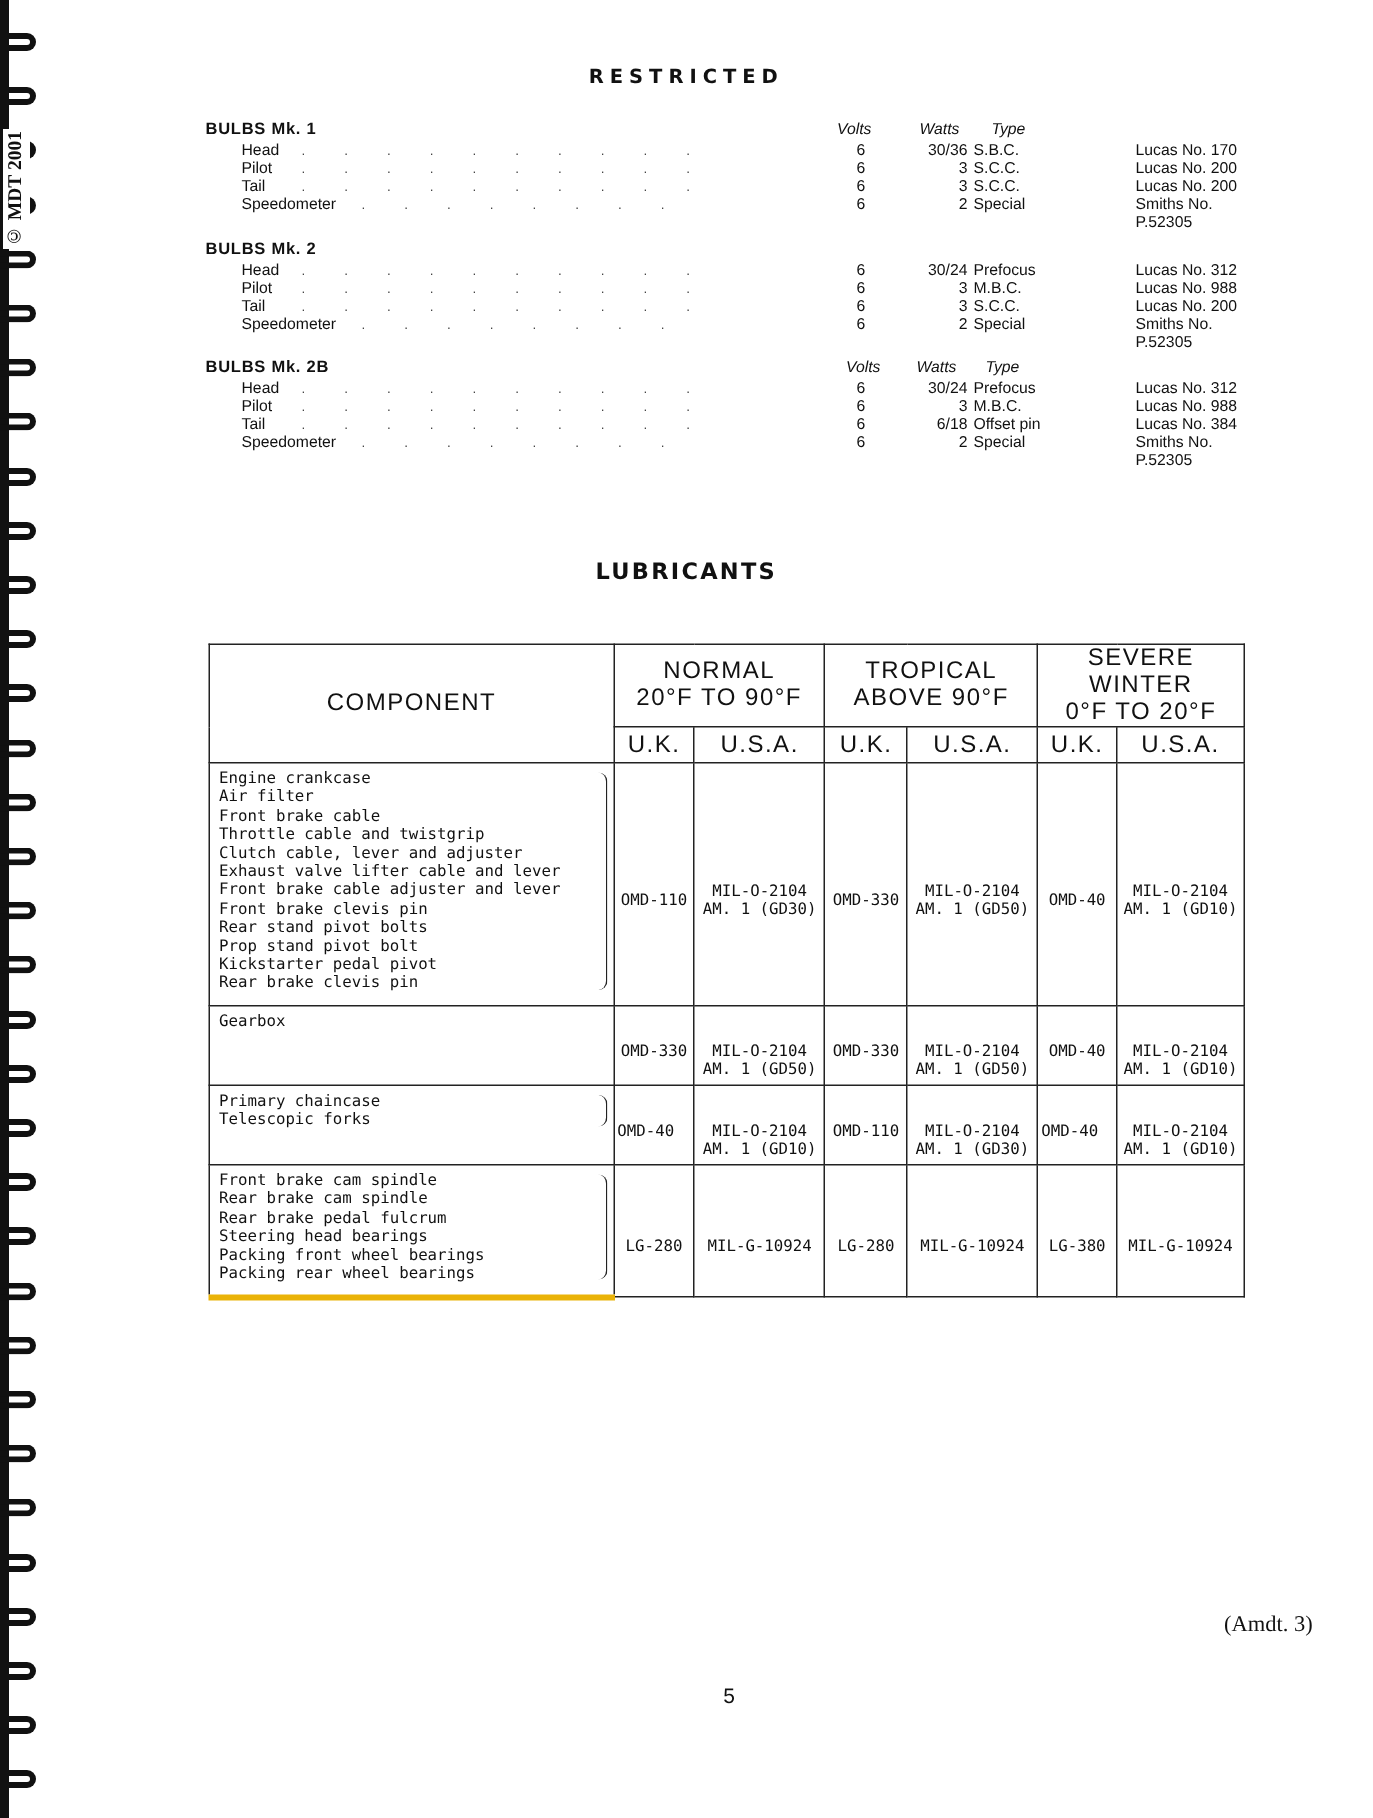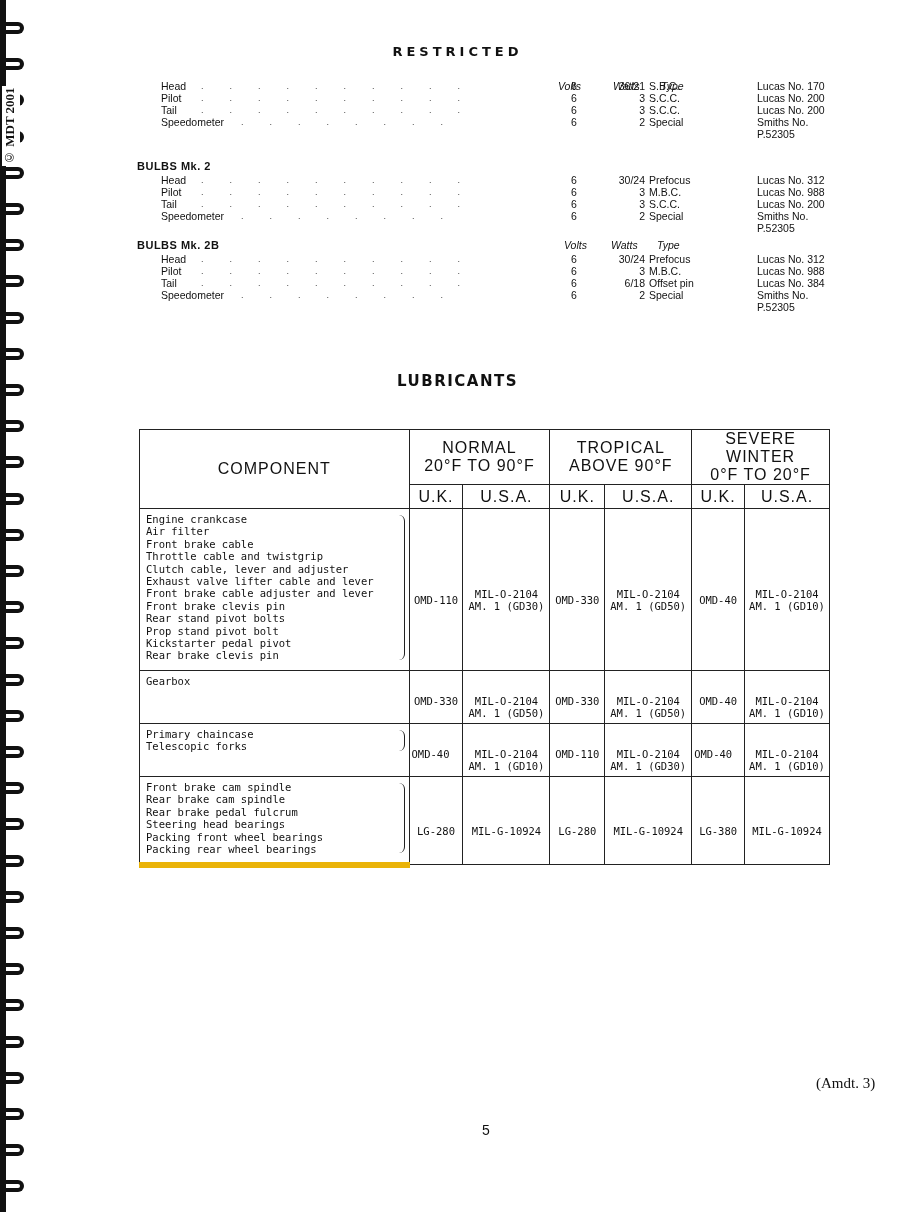--- a/index.html
+++ b/index.html
@@ -65,28 +65,29 @@
     <div class="loop" style="top: 1071.8px;"></div>
     <div class="loop" style="top: 1108px;"></div>
     <div class="loop" style="top: 1144.2px;"></div>
     <div class="loop" style="top: 1180.4px;"></div>
   </div>
 <div class="copyright">© MDT 2001</div>
 
 <div class="title" style="top:44px;">RESTRICTED</div>
 
 <div class="bulbs-section" style="top:80px;">
+  <div class="bulbs-heading">BULBS Mk. 1</div>
   <span class="col-head" style="left:421px;">Volts</span>
   <span class="col-head" style="left:476px;">Watts</span>
   <span class="col-head" style="left:524px;">Type</span>
   <div class="bulb-row">
       <span class="bulb-name">Head</span>
       <span class="bulb-dots">..........</span>
       <span class="bulb-volts">6</span>
-      <span class="bulb-watts">36/21</span>
+      <span class="bulb-watts">30/36</span>
       <span class="bulb-type">S.B.C.</span>
       <span class="bulb-ref">Lucas No. 170</span>
     </div>
   <div class="bulb-row">
       <span class="bulb-name">Pilot</span>
       <span class="bulb-dots">..........</span>
       <span class="bulb-volts">6</span>
       <span class="bulb-watts">3</span>
       <span class="bulb-type">S.C.C.</span>
       <span class="bulb-ref">Lucas No. 200</span>
@@ -304,21 +305,21 @@
         </td>
     <td>
           <div class="cell" style="text-align:left;">OMD-40</div>
         </td>
     <td>
           <div class="cell">MIL-O-2104
 AM. 1 (GD10)</div>
         </td>
   </tr>
   <tr class="grp" style="height:88px;border-bottom:1px solid #222;">
-    <td style="border-bottom:6px solid #eab308;">
+    <td style="border-bottom:4px solid #eab308;">
           <div class="comp-list"><span>Front brake cam spindle
 Rear brake cam spindle
 Rear brake pedal fulcrum
 Steering head bearings
 Packing front wheel bearings
 Packing rear wheel bearings</span><span class="brace"></span></div>
         </td>
     <td style="vertical-align:middle;border-bottom:1px solid #222;">
           <div class="cell">LG-280</div>
         </td>

